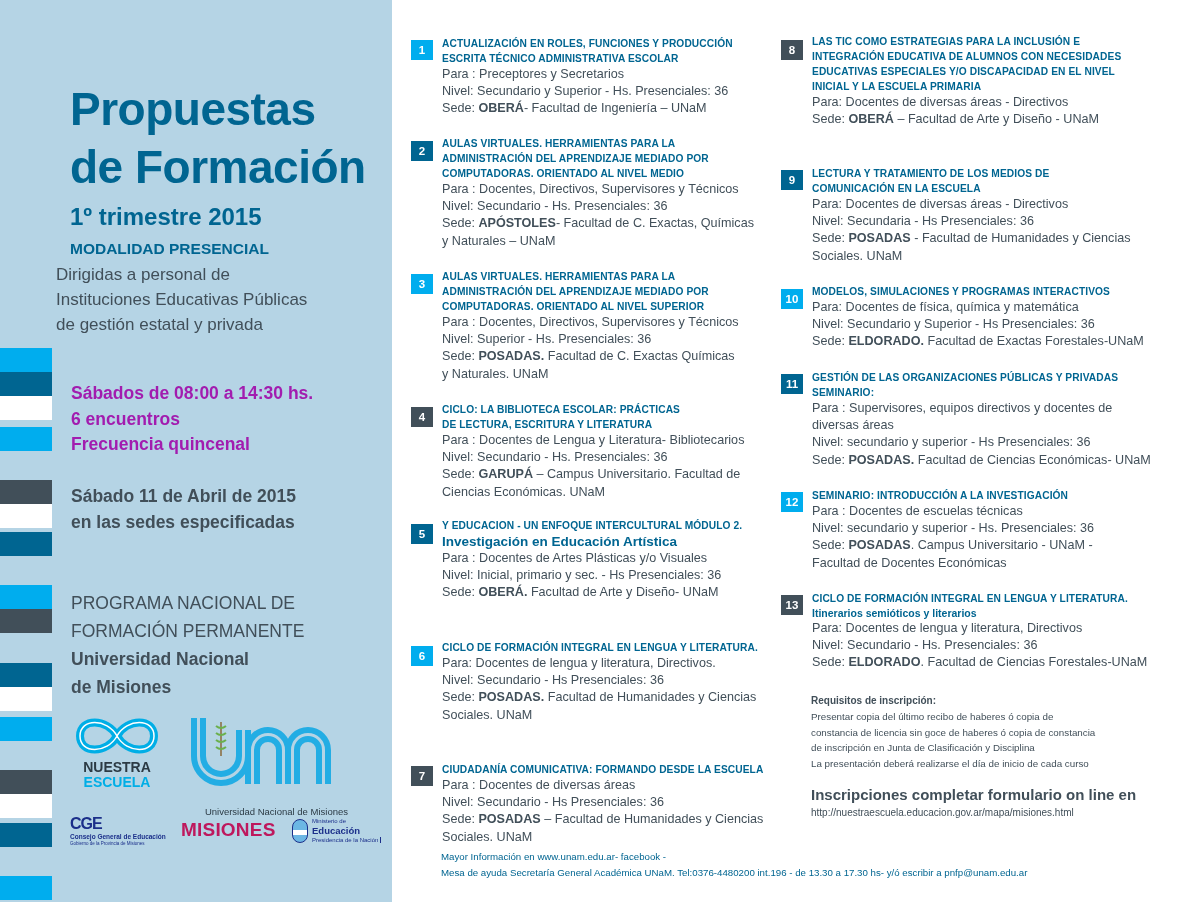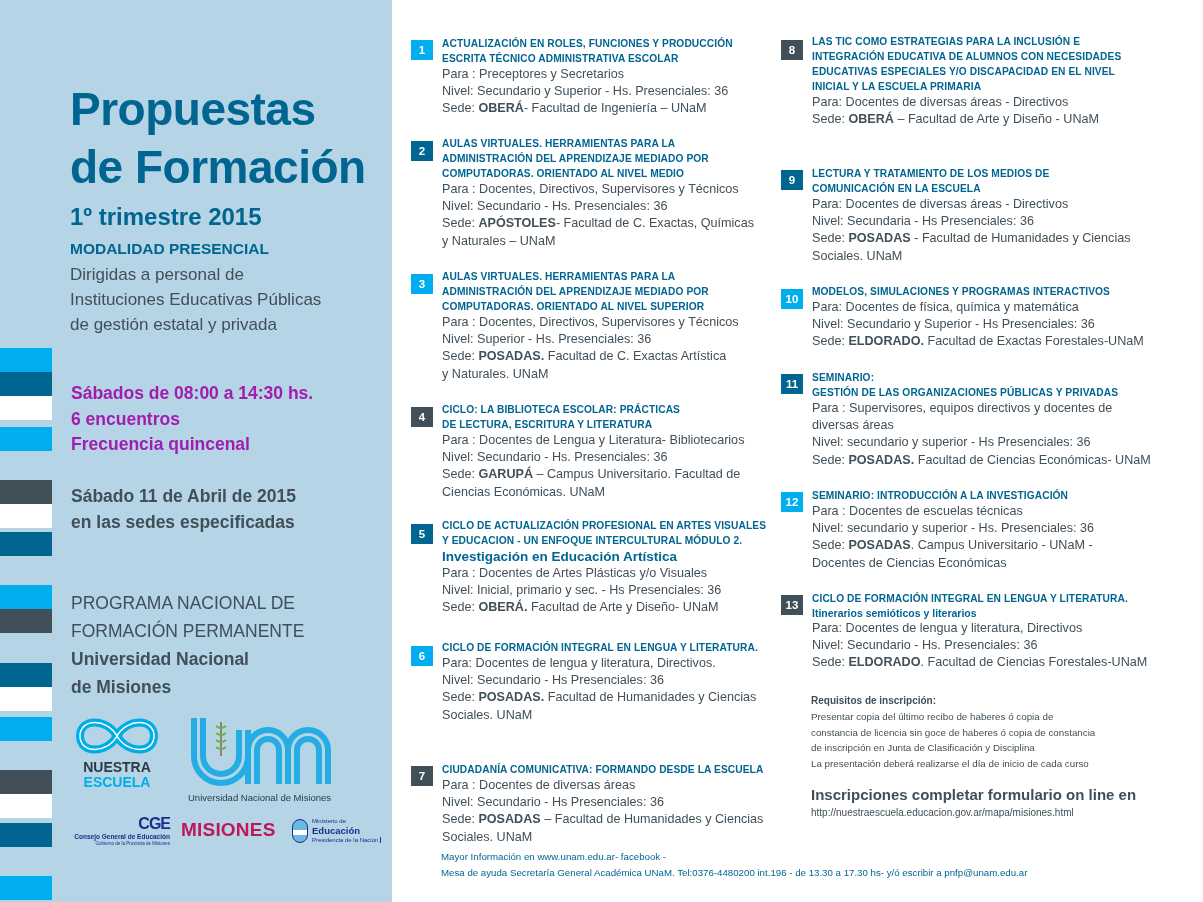--- a/index.html
+++ b/index.html
@@ -11,34 +11,34 @@
   #left { position:absolute; left:0; top:0; width:392px; height:902px; background:#b5d4e5; }
   .stripe { position:absolute; left:0; width:52px; height:24px; }
   .stripe.white { background:#ffffff; }
   .c-cyan { background:#00adee; }
   .c-teal { background:#006591; }
   .c-slate { background:#414f59; }
 
   .l-title { position:absolute; left:70px; top:80px; color:#006591; font-weight:bold; font-size:46px; line-height:58px; letter-spacing:-0.5px; }
   .l-sub { position:absolute; left:70px; top:203px; color:#006591; font-weight:bold; font-size:24px; }
   .l-mod { position:absolute; left:70px; top:240px; color:#006591; font-weight:bold; font-size:15.5px; }
-  .l-dir { position:absolute; left:70px; top:262px; color:#414f59; font-size:17px; line-height:25px; }
+  .l-dir { position:absolute; left:56px; top:262px; color:#414f59; font-size:17px; line-height:25px; }
   .l-sched { position:absolute; left:71px; top:381px; color:#a21caf; font-size:17.5px; line-height:25.5px; font-weight:bold; }
   .l-inicio { position:absolute; left:71px; top:484px; color:#414f59; font-size:17.5px; line-height:25.5px; font-weight:bold; }
   .l-prog { position:absolute; left:71px; top:589px; color:#414f59; font-size:17.5px; line-height:28px; }
   .l-prog .b { font-weight:bold; }
 
   
   .logo-ne { position:absolute; left:72px; top:712px; width:90px; }
   .logo-ne svg { display:block; }
   .logo-ne .t1 { color:#2b3a44; font-weight:bold; font-size:14px; text-align:center; line-height:15px; }
   .logo-ne .t2 { color:#00aee6; font-weight:bold; font-size:14px; text-align:center; line-height:15px; }
   .logo-unam { position:absolute; left:188px; top:716px; width:160px; }
-  .logo-unam .cap { font-size:9.5px; color:#2b3a44; margin-top:2px; text-align:left; }
-  .logo-cge { position:absolute; left:70px; top:815px; width:100px; text-align:right; }
+  .logo-unam .cap { font-size:9.5px; color:#2b3a44; margin-top:16px; text-align:right; }
+  .logo-cge { position:absolute; left:70px; top:815px; width:100px; text-align:left; }
   .logo-cge .mk { color:#1b2f8a; font-weight:bold; font-size:16px; letter-spacing:-1px; }
   .logo-cge .t { color:#1b2f8a; font-weight:bold; font-size:6.5px; line-height:8px; }
   .logo-cge .t2 { color:#1b2f8a; font-size:4.5px; }
   .logo-mis { position:absolute; left:181px; top:819px; font-weight:bold; font-size:19px; color:#be185d; letter-spacing:0.2px; }
   .logo-min { position:absolute; left:292px; top:817px; width:92px; height:30px; }
   .logo-min .shield { position:absolute; left:0; top:2px; width:16px; height:24px; border-radius:8px 8px 8px 8px; background:linear-gradient(#6cb7e4 0 45%, #ffffff 45% 70%, #6cb7e4 70%); border:1px solid #1b2f8a; }
   .logo-min .a { position:absolute; left:20px; top:1px; font-size:6px; color:#1b2f8a; }
   .logo-min .b { position:absolute; left:20px; top:8px; font-size:9.5px; color:#1b2f8a; font-weight:bold; }
   .logo-min .c { position:absolute; left:20px; top:20px; font-size:6px; color:#1b2f8a; border-right:1px solid #1b2f8a; padding-right:2px; }
 
@@ -181,41 +181,40 @@
   </div>
 
   <div class="course" style="left:411px; top:269px;">
     <div class="badge c-cyan" style="left:0; top:5px;">3</div>
     <div style="margin-left:31px;">
       <div class="ctitle">AULAS VIRTUALES. HERRAMIENTAS PARA LA</div>
       <div class="ctitle">ADMINISTRACIÓN DEL APRENDIZAJE MEDIADO POR</div>
       <div class="ctitle">COMPUTADORAS. ORIENTADO AL NIVEL SUPERIOR</div>
       <div class="cline">Para : Docentes, Directivos, Supervisores y Técnicos</div>
       <div class="cline">Nivel: Superior - Hs. Presenciales: 36</div>
-      <div class="cline"><span>Sede: </span><b>POSADAS.</b><span> Facultad de C. Exactas Artística</span></div>
+      <div class="cline"><span>Sede: </span><b>POSADAS.</b><span> Facultad de C. Exactas Químicas</span></div>
       <div class="cline">y Naturales. UNaM</div>
     </div>
   </div>
 
   <div class="course" style="left:411px; top:402px;">
     <div class="badge c-slate" style="left:0; top:5px;">4</div>
     <div style="margin-left:31px;">
       <div class="ctitle">CICLO: LA BIBLIOTECA ESCOLAR: PRÁCTICAS</div>
       <div class="ctitle">DE LECTURA, ESCRITURA Y LITERATURA</div>
       <div class="cline">Para : Docentes  de Lengua y Literatura- Bibliotecarios</div>
       <div class="cline">Nivel: Secundario - Hs. Presenciales: 36</div>
       <div class="cline"><span>Sede: </span><b>GARUPÁ</b><span> – Campus Universitario. Facultad de</span></div>
       <div class="cline">Ciencias Económicas. UNaM</div>
     </div>
   </div>
 
   <div class="course" style="left:411px; top:518px;">
     <div class="badge c-teal" style="left:0; top:6px;">5</div>
     <div style="margin-left:31px;">
-      <div class="ctitle">CICLO DE ACTUALIZACIÓN PROFESIONAL EN ARTES VISUALES</div>
       <div class="ctitle">Y EDUCACION - UN ENFOQUE INTERCULTURAL MÓDULO 2.</div>
       <div class="csub">Investigación en Educación Artística</div>
       <div class="cline">Para : Docentes de Artes Plásticas y/o Visuales</div>
       <div class="cline">Nivel: Inicial, primario y sec. - Hs Presenciales: 36</div>
       <div class="cline"><span>Sede: </span><b>OBERÁ.</b><span> Facultad de Arte y Diseño- UNaM</span></div>
     </div>
   </div>
 
   <div class="course" style="left:411px; top:640px;">
     <div class="badge c-cyan" style="left:0; top:6px;">6</div>
@@ -269,37 +268,37 @@
       <div class="ctitle">MODELOS, SIMULACIONES Y PROGRAMAS INTERACTIVOS</div>
       <div class="cline">Para: Docentes de física, química y matemática</div>
       <div class="cline">Nivel: Secundario y Superior - Hs Presenciales: 36</div>
       <div class="cline"><span>Sede: </span><b>ELDORADO.</b><span> Facultad de Exactas Forestales-UNaM</span></div>
     </div>
   </div>
 
   <div class="course" style="left:781px; top:370px;">
     <div class="badge c-teal" style="left:0; top:4px;">11</div>
     <div style="margin-left:31px;">
+      <div class="ctitle">GESTIÓN DE LAS ORGANIZACIONES PÚBLICAS Y PRIVADAS</div>
       <div class="ctitle">SEMINARIO:</div>
-      <div class="ctitle">GESTIÓN DE LAS ORGANIZACIONES PÚBLICAS Y PRIVADAS</div>
       <div class="cline">Para : Supervisores, equipos directivos y docentes de</div>
       <div class="cline">diversas áreas</div>
       <div class="cline">Nivel: secundario y superior - Hs Presenciales: 36</div>
       <div class="cline"><span>Sede: </span><b>POSADAS.</b><span> Facultad de Ciencias Económicas- UNaM</span></div>
     </div>
   </div>
 
   <div class="course" style="left:781px; top:488px;">
     <div class="badge c-cyan" style="left:0; top:4px;">12</div>
     <div style="margin-left:31px;">
       <div class="ctitle">SEMINARIO: INTRODUCCIÓN A LA INVESTIGACIÓN</div>
       <div class="cline">Para : Docentes de escuelas técnicas</div>
       <div class="cline">Nivel:  secundario y superior - Hs. Presenciales: 36</div>
       <div class="cline"><span>Sede: </span><b>POSADAS</b><span>. Campus Universitario - UNaM -</span></div>
-      <div class="cline">Docentes de Ciencias Económicas</div>
+      <div class="cline">Facultad de Docentes Económicas</div>
     </div>
   </div>
 
   <div class="course" style="left:781px; top:591px;">
     <div class="badge c-slate" style="left:0; top:4px;">13</div>
     <div style="margin-left:31px;">
       <div class="ctitle">CICLO DE FORMACIÓN INTEGRAL EN LENGUA Y LITERATURA.</div>
       <div class="csub-sm">Itinerarios semióticos y literarios</div>
       <div class="cline">Para: Docentes de  lengua y literatura, Directivos</div>
       <div class="cline">Nivel: Secundario - Hs. Presenciales: 36</div>

